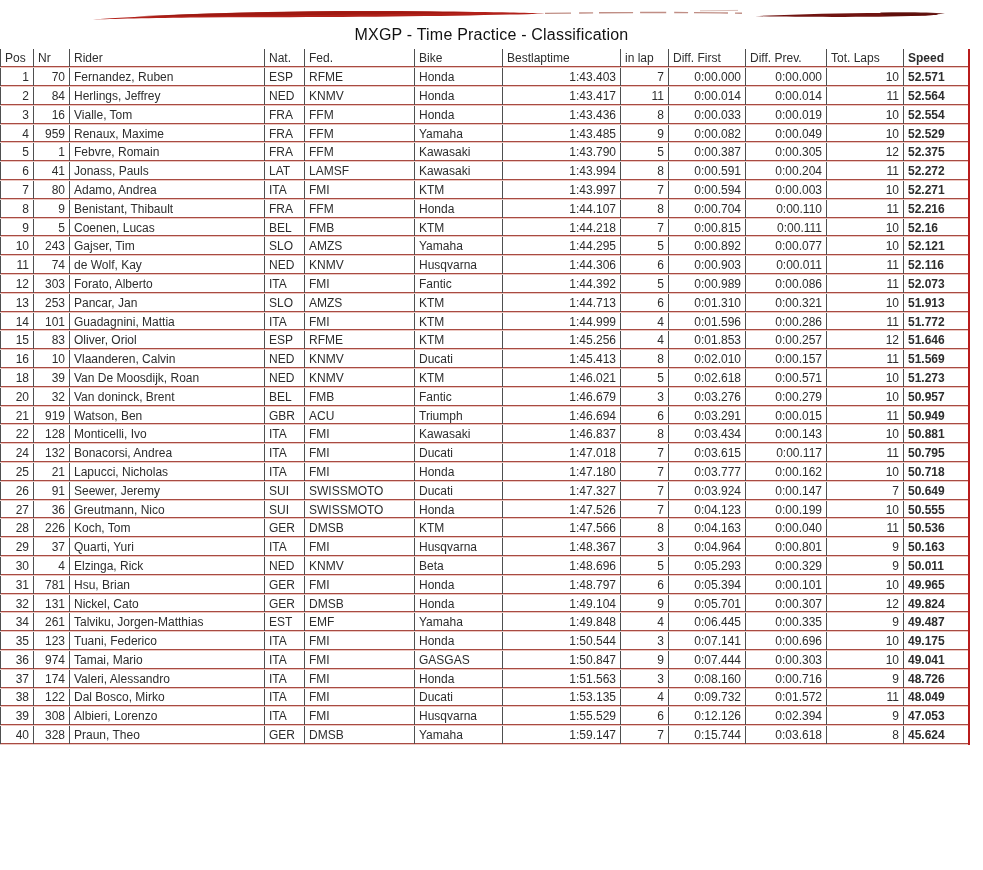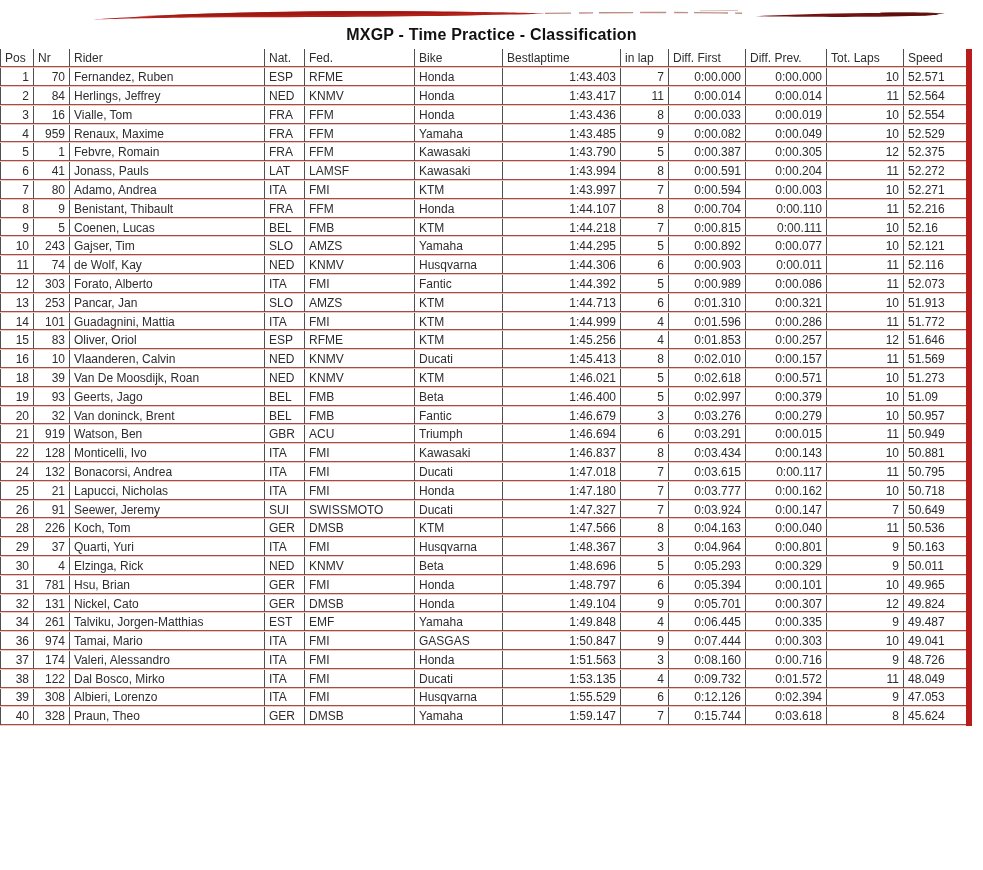--- a/index.html
+++ b/index.html
@@ -7,21 +7,21 @@
     width:983px; height:870px; overflow:hidden;
     font-family:"Liberation Sans", sans-serif;
     color:#2d2d2d;
   }
   .page { position:relative; width:983px; height:870px; background:#fff; }
 
   .banner { position:absolute; top:0; left:0; width:983px; height:28px; }
 
   .title {
     margin:0; padding-top:26px; padding-bottom:5px;
-    text-align:center; font-size:16px; font-weight:700; color:#111;
+    text-align:center; font-size:16px; font-weight:400; color:#111;
     letter-spacing:0.2px;
   }
 
   table.classification {
     margin-left:0;
     width:949px;
     border-collapse:collapse;
     table-layout:fixed;
     font-size:12px;
   }
@@ -31,21 +31,21 @@
     padding:0 4px;
     overflow:hidden; white-space:nowrap;
     border-left:1px solid #4f4f4f;
     border-bottom:1px solid #ecc8c2;       
     box-shadow: inset 0 -1px 0 #a84b42;    
     font-weight:400;
     color:#2d2d2d;
     vertical-align:middle;
   }
   th { text-align:left; }
-  th:last-child, td:last-child { border-right:6px solid #b91c1c; }
+  th:last-child, td:last-child { border-right:2px solid #b91c1c;font-weight:bold; }
 
   td.al-right { text-align:right; }
   td.al-left  { text-align:left; }
 
   
   .c0{width:33px}.c1{width:36px}.c2{width:195px}.c3{width:40px}
   .c4{width:110px}.c5{width:88px}.c6{width:118px}.c7{width:48px}
   .c8{width:77px}.c9{width:81px}.c10{width:77px}.c11{width:65px}
 </style>
 </head>
@@ -319,34 +319,20 @@
           <td class="c4 al-left">KNMV</td>
           <td class="c5 al-left">KTM</td>
           <td class="c6 al-right">1:46.021</td>
           <td class="c7 al-right">5</td>
           <td class="c8 al-right">0:02.618</td>
           <td class="c9 al-right">0:00.571</td>
           <td class="c10 al-right">10</td>
           <td class="c11 al-left">51.273</td>
         </tr>
         <tr>
-          <td class="c0 al-right">19</td>
-          <td class="c1 al-right">93</td>
-          <td class="c2 al-left">Geerts, Jago</td>
-          <td class="c3 al-left">BEL</td>
-          <td class="c4 al-left">FMB</td>
-          <td class="c5 al-left">Beta</td>
-          <td class="c6 al-right">1:46.400</td>
-          <td class="c7 al-right">5</td>
-          <td class="c8 al-right">0:02.997</td>
-          <td class="c9 al-right">0:00.379</td>
-          <td class="c10 al-right">10</td>
-          <td class="c11 al-left">51.09</td>
-        </tr>
-        <tr>
           <td class="c0 al-right">20</td>
           <td class="c1 al-right">32</td>
           <td class="c2 al-left">Van doninck, Brent</td>
           <td class="c3 al-left">BEL</td>
           <td class="c4 al-left">FMB</td>
           <td class="c5 al-left">Fantic</td>
           <td class="c6 al-right">1:46.679</td>
           <td class="c7 al-right">3</td>
           <td class="c8 al-right">0:03.276</td>
           <td class="c9 al-right">0:00.279</td>
@@ -415,20 +401,34 @@
           <td class="c2 al-left">Seewer, Jeremy</td>
           <td class="c3 al-left">SUI</td>
           <td class="c4 al-left">SWISSMOTO</td>
           <td class="c5 al-left">Ducati</td>
           <td class="c6 al-right">1:47.327</td>
           <td class="c7 al-right">7</td>
           <td class="c8 al-right">0:03.924</td>
           <td class="c9 al-right">0:00.147</td>
           <td class="c10 al-right">7</td>
           <td class="c11 al-left">50.649</td>
+        </tr>
+        <tr>
+          <td class="c0 al-right">27</td>
+          <td class="c1 al-right">36</td>
+          <td class="c2 al-left">Greutmann, Nico</td>
+          <td class="c3 al-left">SUI</td>
+          <td class="c4 al-left">SWISSMOTO</td>
+          <td class="c5 al-left">Honda</td>
+          <td class="c6 al-right">1:47.526</td>
+          <td class="c7 al-right">7</td>
+          <td class="c8 al-right">0:04.123</td>
+          <td class="c9 al-right">0:00.199</td>
+          <td class="c10 al-right">10</td>
+          <td class="c11 al-left">50.555</td>
         </tr>
         <tr>
           <td class="c0 al-right">28</td>
           <td class="c1 al-right">226</td>
           <td class="c2 al-left">Koch, Tom</td>
           <td class="c3 al-left">GER</td>
           <td class="c4 al-left">DMSB</td>
           <td class="c5 al-left">KTM</td>
           <td class="c6 al-right">1:47.566</td>
           <td class="c7 al-right">8</td>
@@ -501,20 +501,34 @@
           <td class="c4 al-left">EMF</td>
           <td class="c5 al-left">Yamaha</td>
           <td class="c6 al-right">1:49.848</td>
           <td class="c7 al-right">4</td>
           <td class="c8 al-right">0:06.445</td>
           <td class="c9 al-right">0:00.335</td>
           <td class="c10 al-right">9</td>
           <td class="c11 al-left">49.487</td>
         </tr>
         <tr>
+          <td class="c0 al-right">35</td>
+          <td class="c1 al-right">123</td>
+          <td class="c2 al-left">Tuani, Federico</td>
+          <td class="c3 al-left">ITA</td>
+          <td class="c4 al-left">FMI</td>
+          <td class="c5 al-left">Honda</td>
+          <td class="c6 al-right">1:50.544</td>
+          <td class="c7 al-right">3</td>
+          <td class="c8 al-right">0:07.141</td>
+          <td class="c9 al-right">0:00.696</td>
+          <td class="c10 al-right">10</td>
+          <td class="c11 al-left">49.175</td>
+        </tr>
+        <tr>
           <td class="c0 al-right">36</td>
           <td class="c1 al-right">974</td>
           <td class="c2 al-left">Tamai, Mario</td>
           <td class="c3 al-left">ITA</td>
           <td class="c4 al-left">FMI</td>
           <td class="c5 al-left">GASGAS</td>
           <td class="c6 al-right">1:50.847</td>
           <td class="c7 al-right">9</td>
           <td class="c8 al-right">0:07.444</td>
           <td class="c9 al-right">0:00.303</td>

